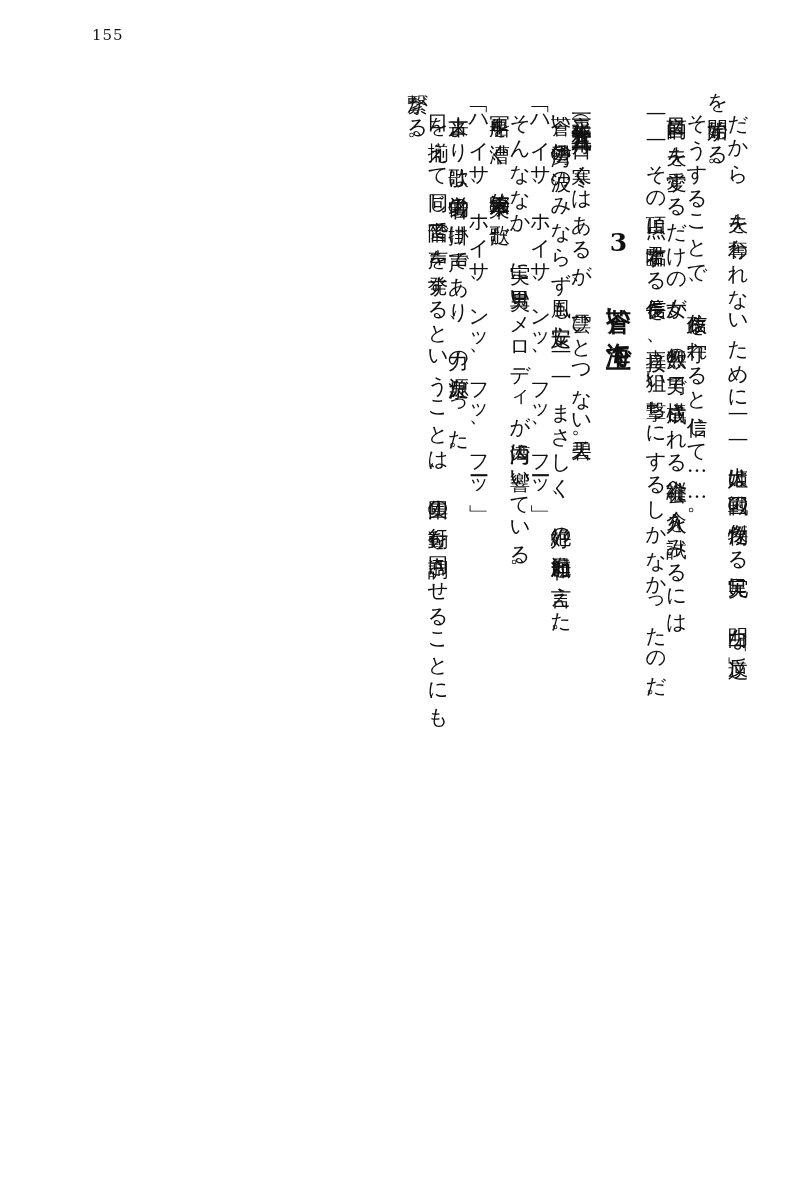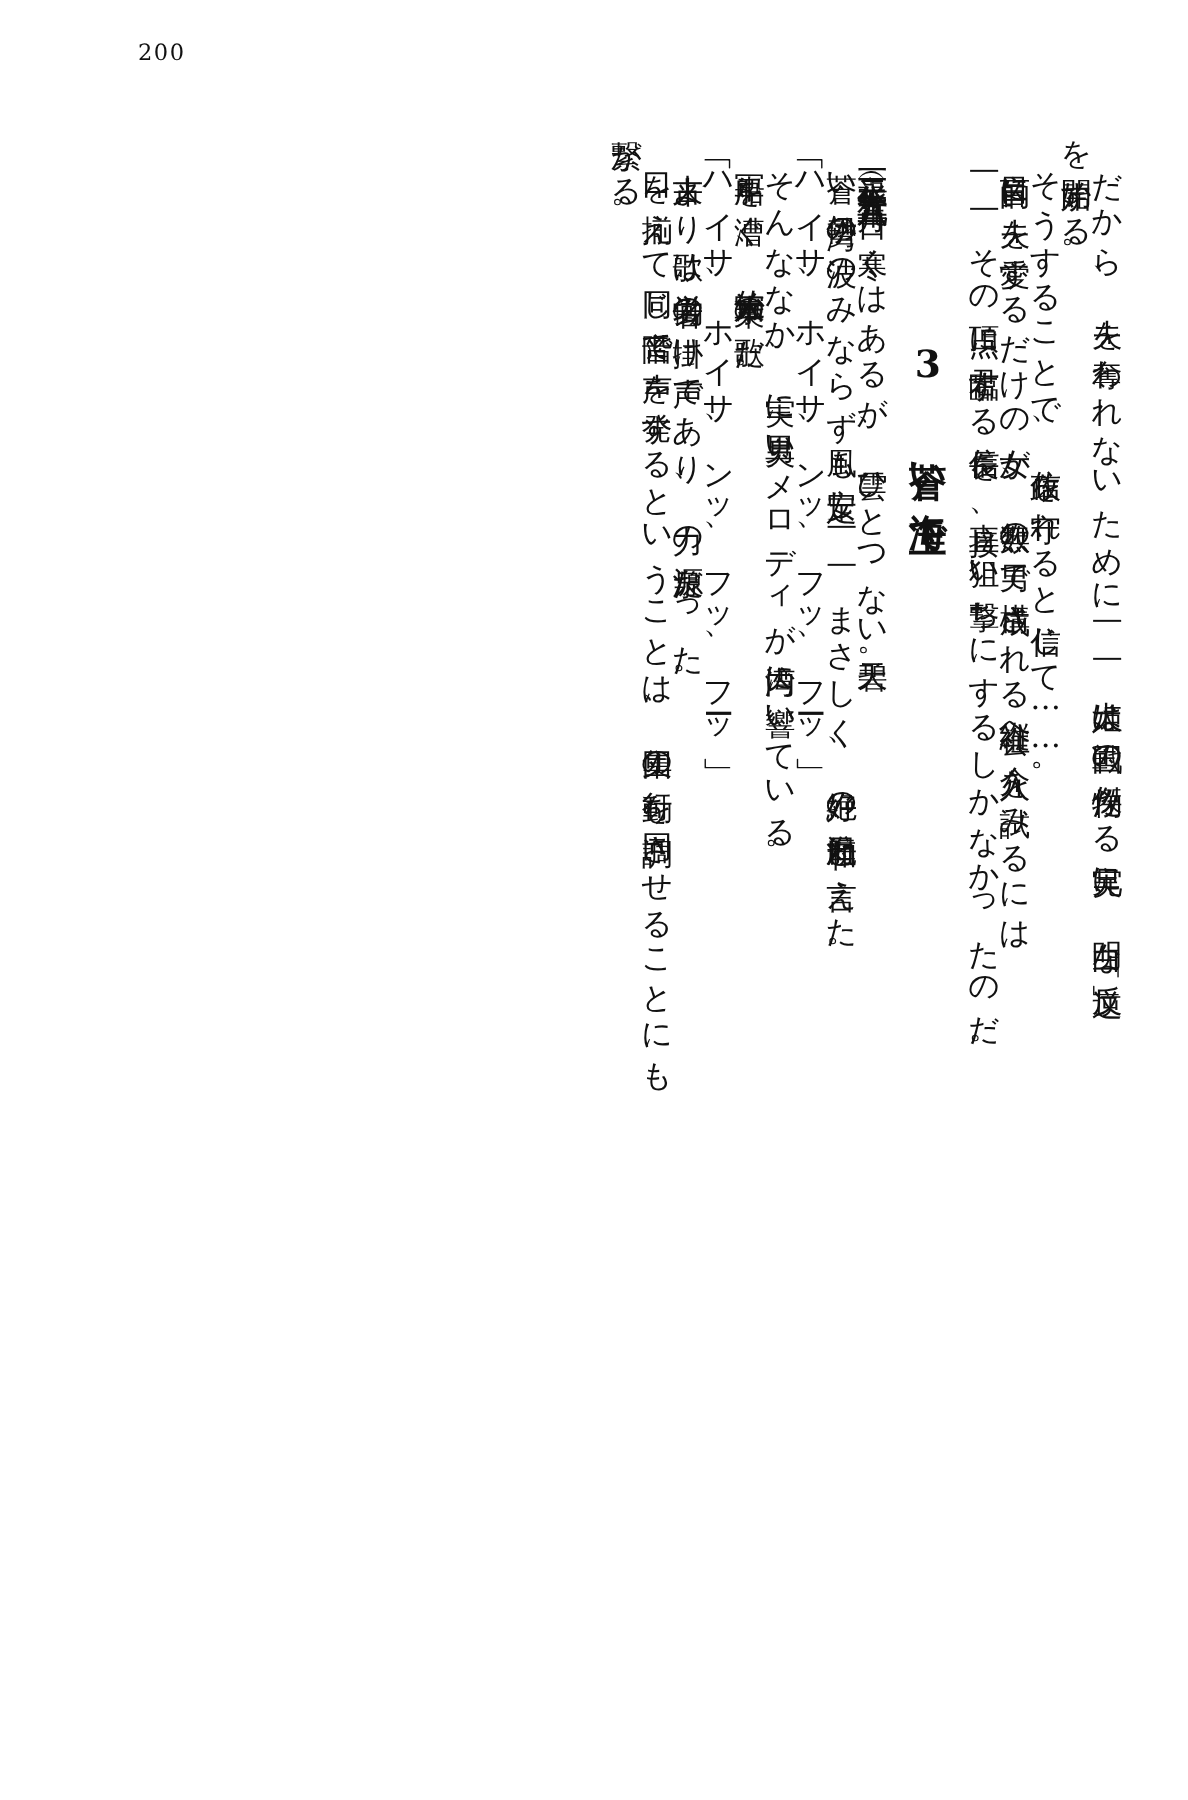--- a/index.html
+++ b/index.html
@@ -63,21 +63,21 @@
     height: 1070px;
     padding-top: 150px;
     font-family: "DejaVu Serif", "Liberation Serif", serif;
   }
 </style>
 </head>
 <body>
 
 <div class="page">
 
-  <div class="page-number">200</div>
+  <div class="page-number">155</div>
 
   <div class="body-area">
 
     <div class="vcol indent">だから、夫を奪われないために——犬姫は戦国の傑物たる実兄に、明白な「反逆」</div>
     <div class="vcol">を開始する。</div>
     <div class="vcol indent">そうすることで、信政を守れると信じて……。</div>
     <div class="vcol indent">盲目的に夫を愛するだけの女が、無数の男で構成される縦社会へ介入を試みるには</div>
     <div class="vcol indent">——その頂点に君臨する信長を、直接、狙い撃ちにするしかなかったのだ。</div>
 
     <div class="col-gap"></div>

